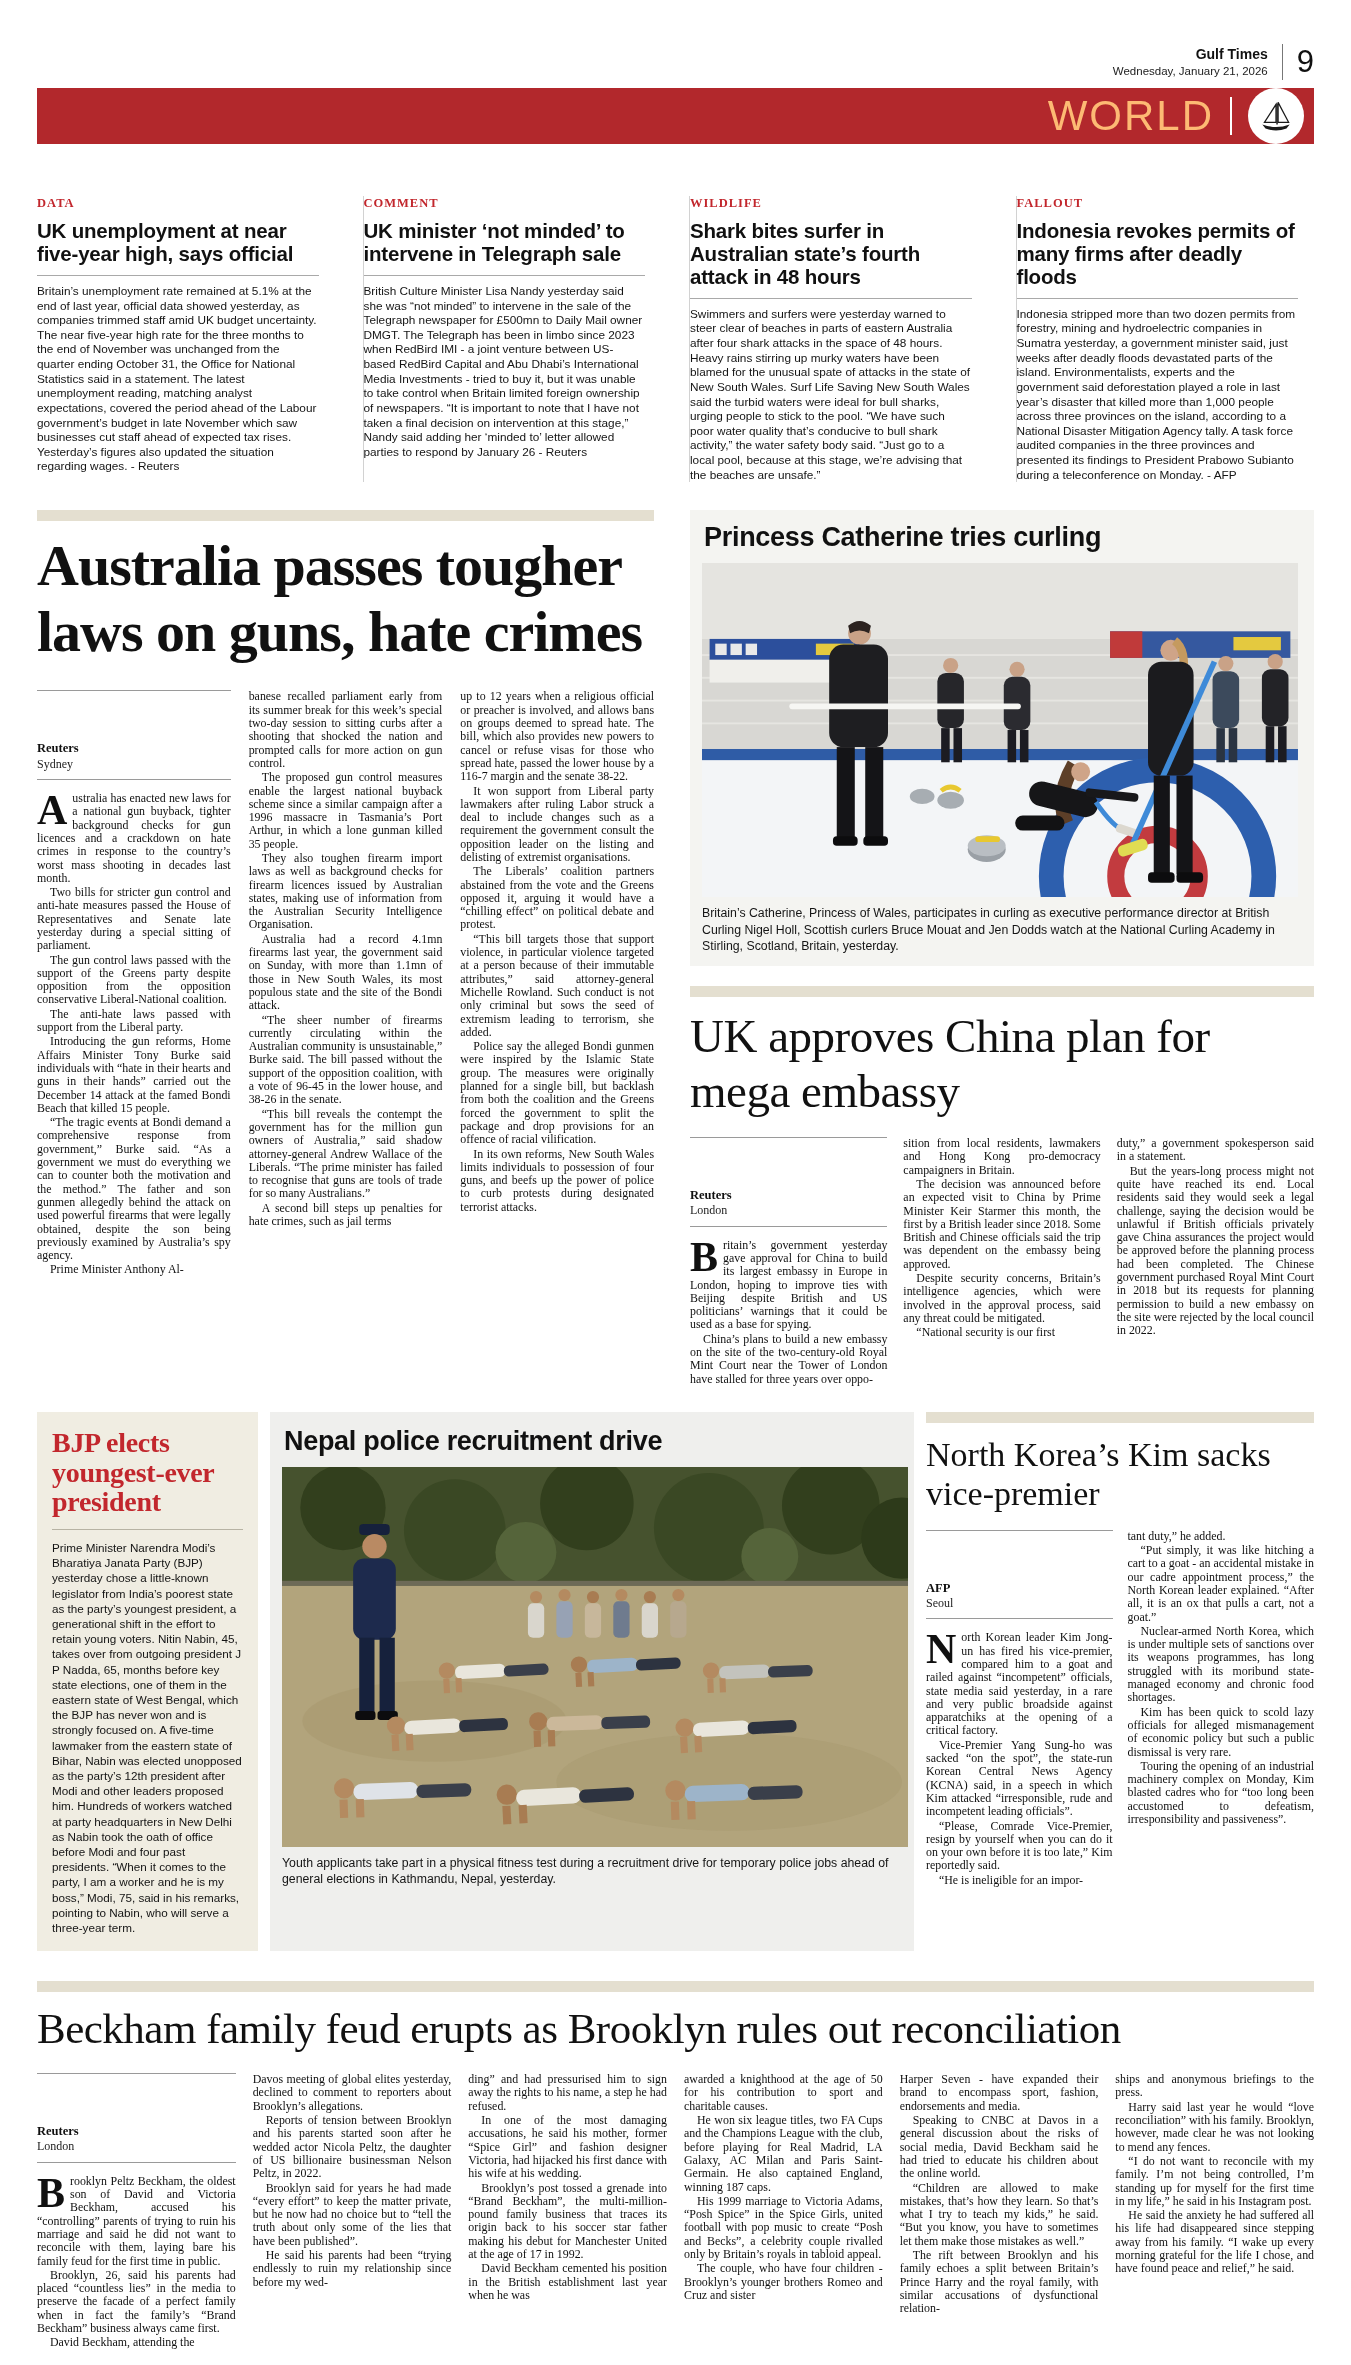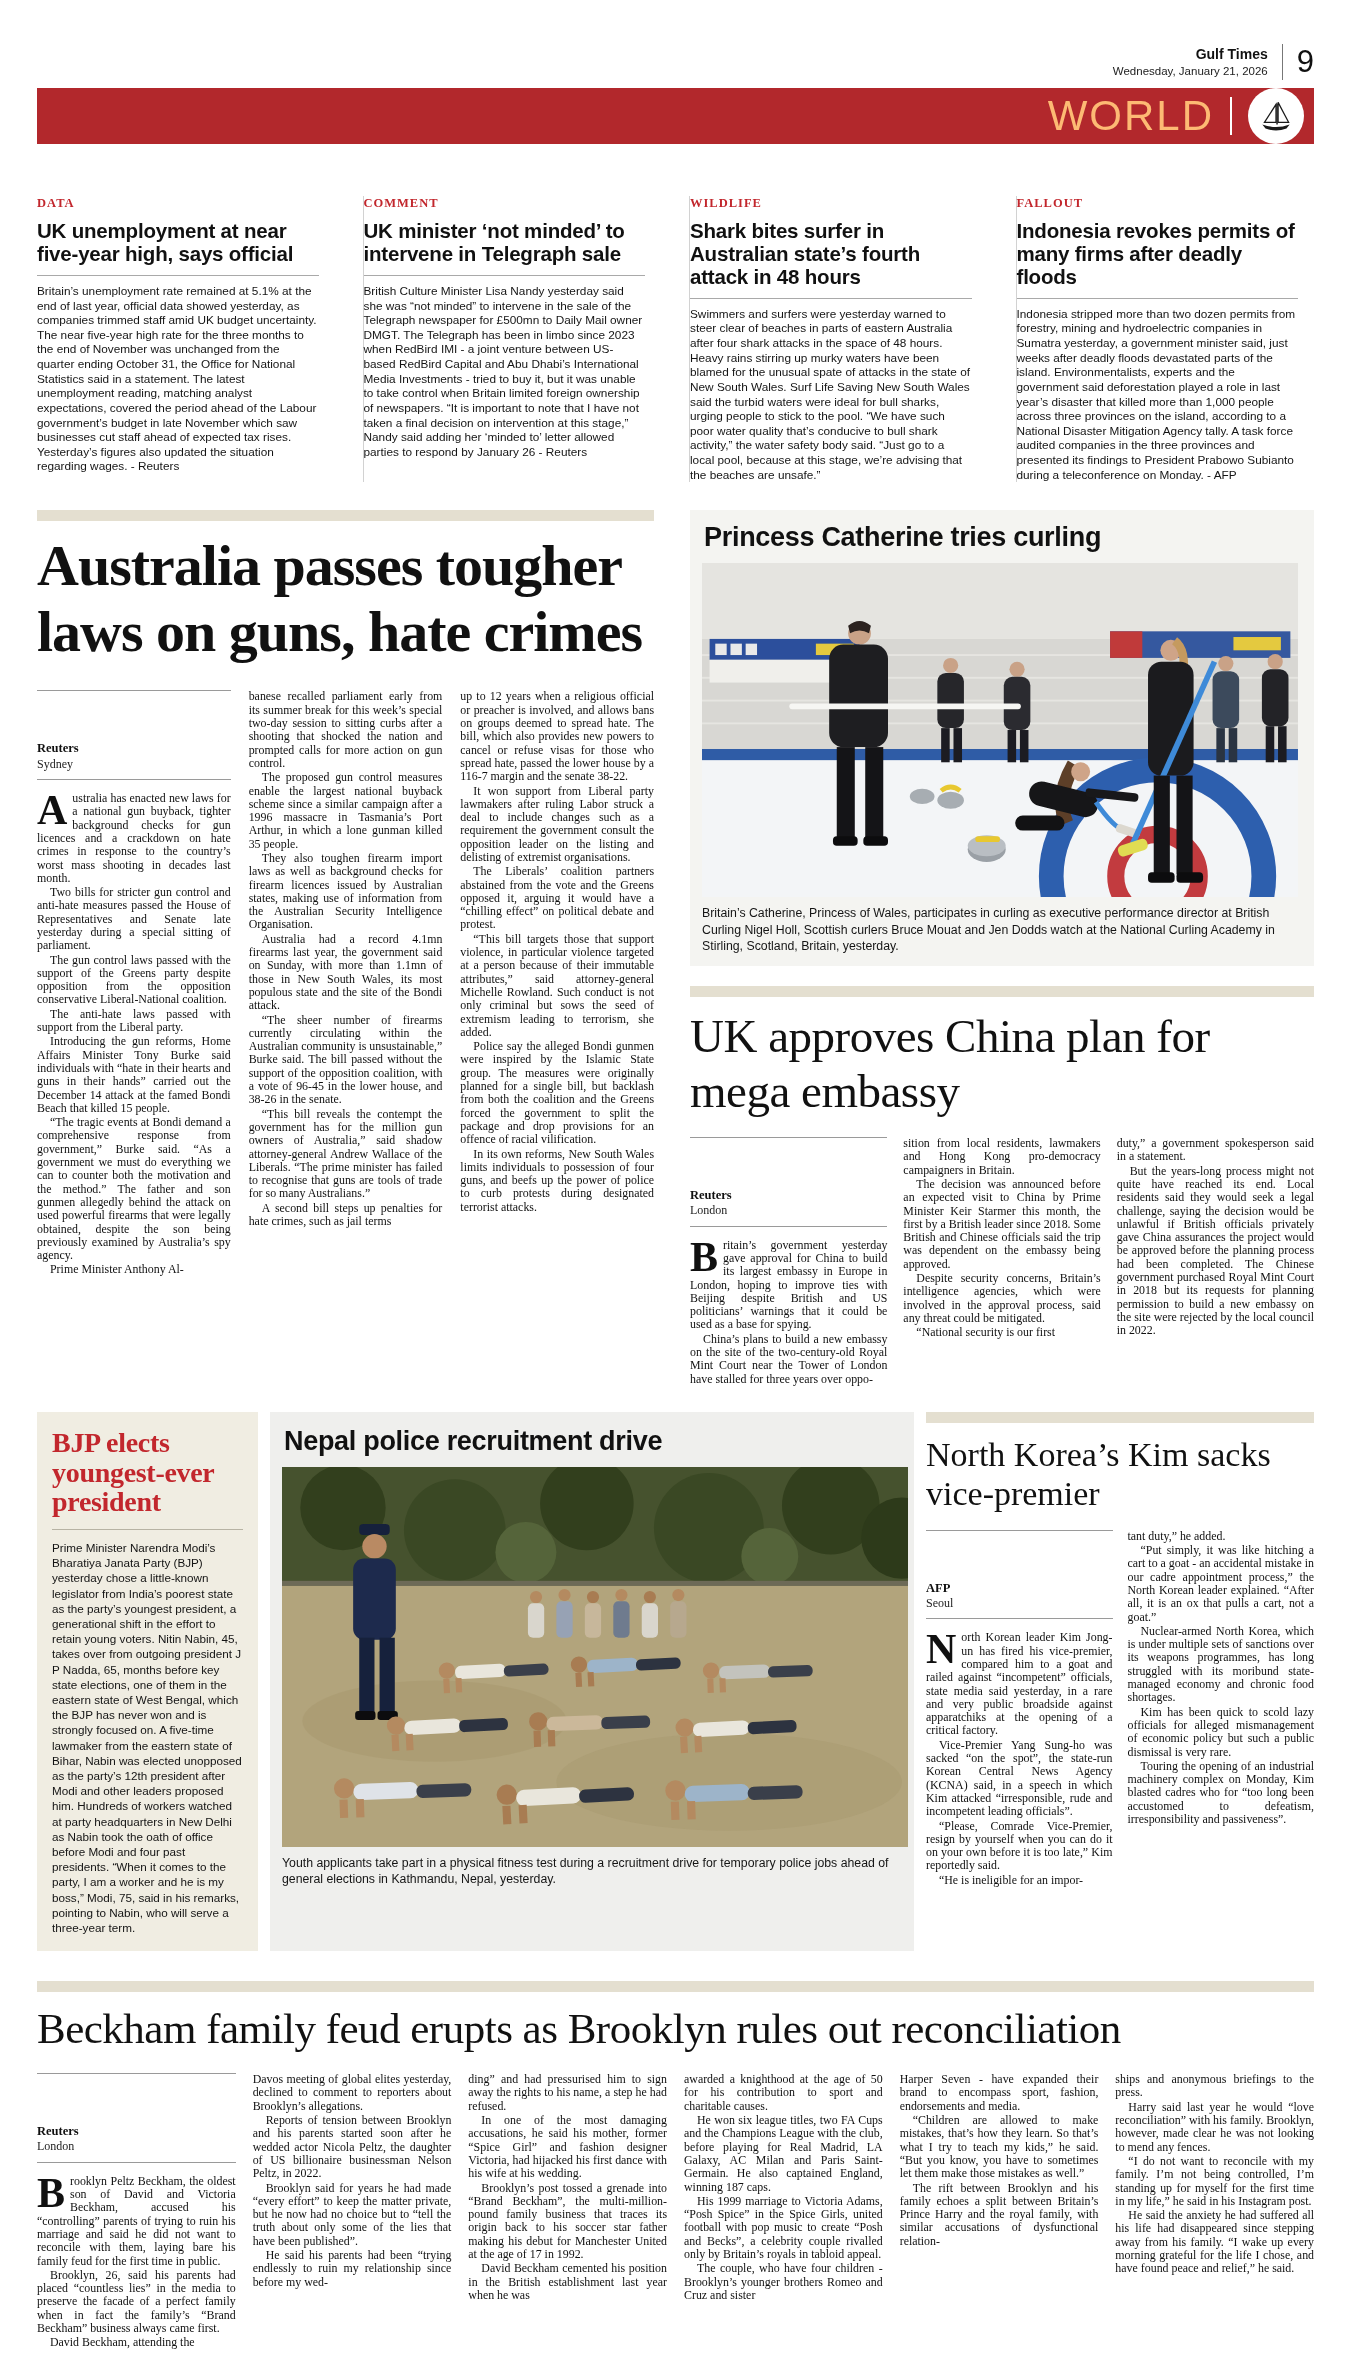--- a/index.html
+++ b/index.html
@@ -459,20 +459,21 @@
           <p>David Beckham cemented his position in the British establishment last year when he was</p>
         </div>
       <div class="serif-col">
           <p>awarded a knighthood at the age of 50 for his contribution to sport and charitable causes.</p>
           <p>He won six league titles, two FA Cups and the Champions League with the club, before playing for Real Madrid, LA Galaxy, AC Milan and Paris Saint-Germain. He also captained England, winning 187 caps.</p>
           <p>His 1999 marriage to Victoria Adams, “Posh Spice” in the Spice Girls, united football with pop music to create “Posh and Becks”, a celebrity couple rivalled only by Britain’s royals in tabloid appeal.</p>
           <p>The couple, who have four children - Brooklyn’s younger brothers Romeo and Cruz and sister</p>
         </div>
       <div class="serif-col">
           <p>Harper Seven - have expanded their brand to encompass sport, fashion, endorsements and media.</p>
+          <p>Speaking to CNBC at Davos in a general discussion about the risks of social media, David Beckham said he had tried to educate his children about the online world.</p>
           <p>“Children are allowed to make mistakes, that’s how they learn. So that’s what I try to teach my kids,” he said. “But you know, you have to sometimes let them make those mistakes as well.”</p>
           <p>The rift between Brooklyn and his family echoes a split between Britain’s Prince Harry and the royal family, with similar accusations of dysfunctional relation-</p>
         </div>
       <div class="serif-col">
           <p>ships and anonymous briefings to the press.</p>
           <p>Harry said last year he would “love reconciliation” with his family. Brooklyn, however, made clear he was not looking to mend any fences.</p>
           <p>“I do not want to reconcile with my family. I’m not being controlled, I’m standing up for myself for the first time in my life,” he said in his Instagram post.</p>
           <p>He said the anxiety he had suffered all his  life had disappeared since stepping away from his family. “I wake up every morning grateful for the life I chose, and have found peace and relief,” he said.</p>
         </div>
     </div>

